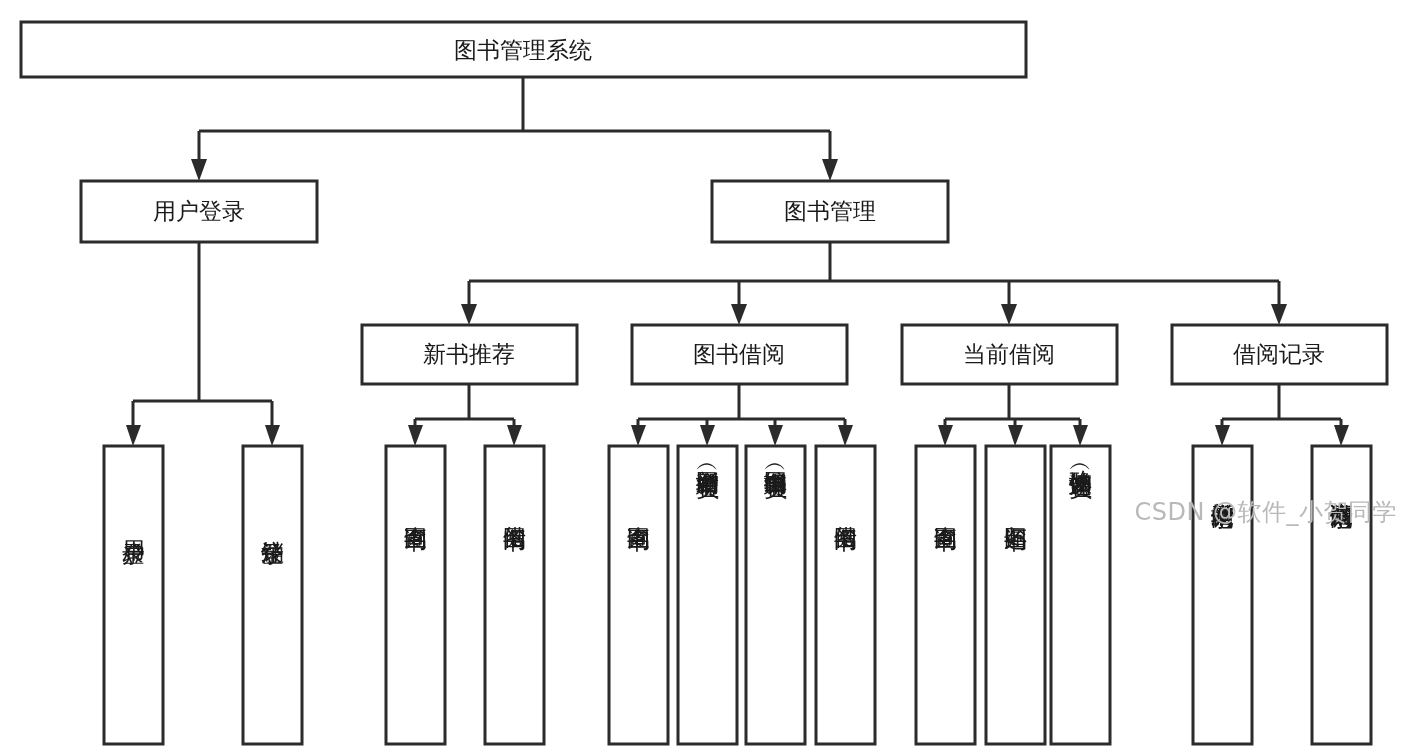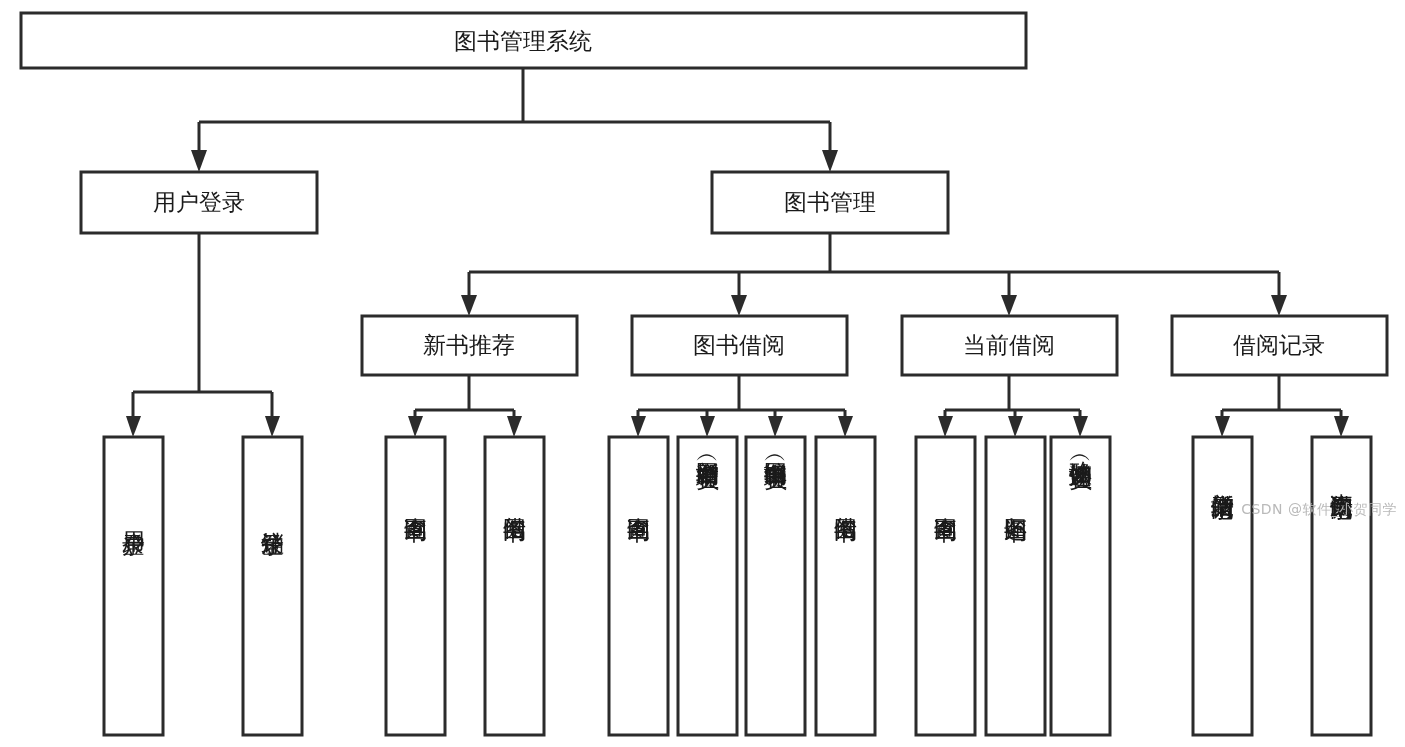--- a/index.html
+++ b/index.html
@@ -12,20 +12,21 @@
     width: 1405px;
     height: 747px;
     font-family: "Liberation Sans", "DejaVu Sans", sans-serif;
     overflow: hidden;
   }
   #diagram-root {
     position: relative;
     width: 1405px;
     height: 525px;
     background: #ffffff;
+    margin-top: 9px;
   }
   svg.diagram-canvas {
     position: absolute;
     left: 0;
     top: 0;
     width: 1405px;
     height: 747px;
   }
   .node-box {
     fill: #ffffff;
@@ -68,21 +69,21 @@
     writing-mode: vertical-rl;
     text-orientation: upright;
     white-space: nowrap;
     letter-spacing: 1px;
   }
   .watermark {
     position: absolute;
     right: 8px;
     bottom: 6px;
     font-family: "DejaVu Sans", "Liberation Sans", sans-serif;
-    font-size: 14px;
+    font-size: 24px;
     color: #b9b9b9;
     letter-spacing: 0.5px;
     white-space: nowrap;
   }
 </style>
 </head>
 <body>
 
 <div id="diagram-root">
 

